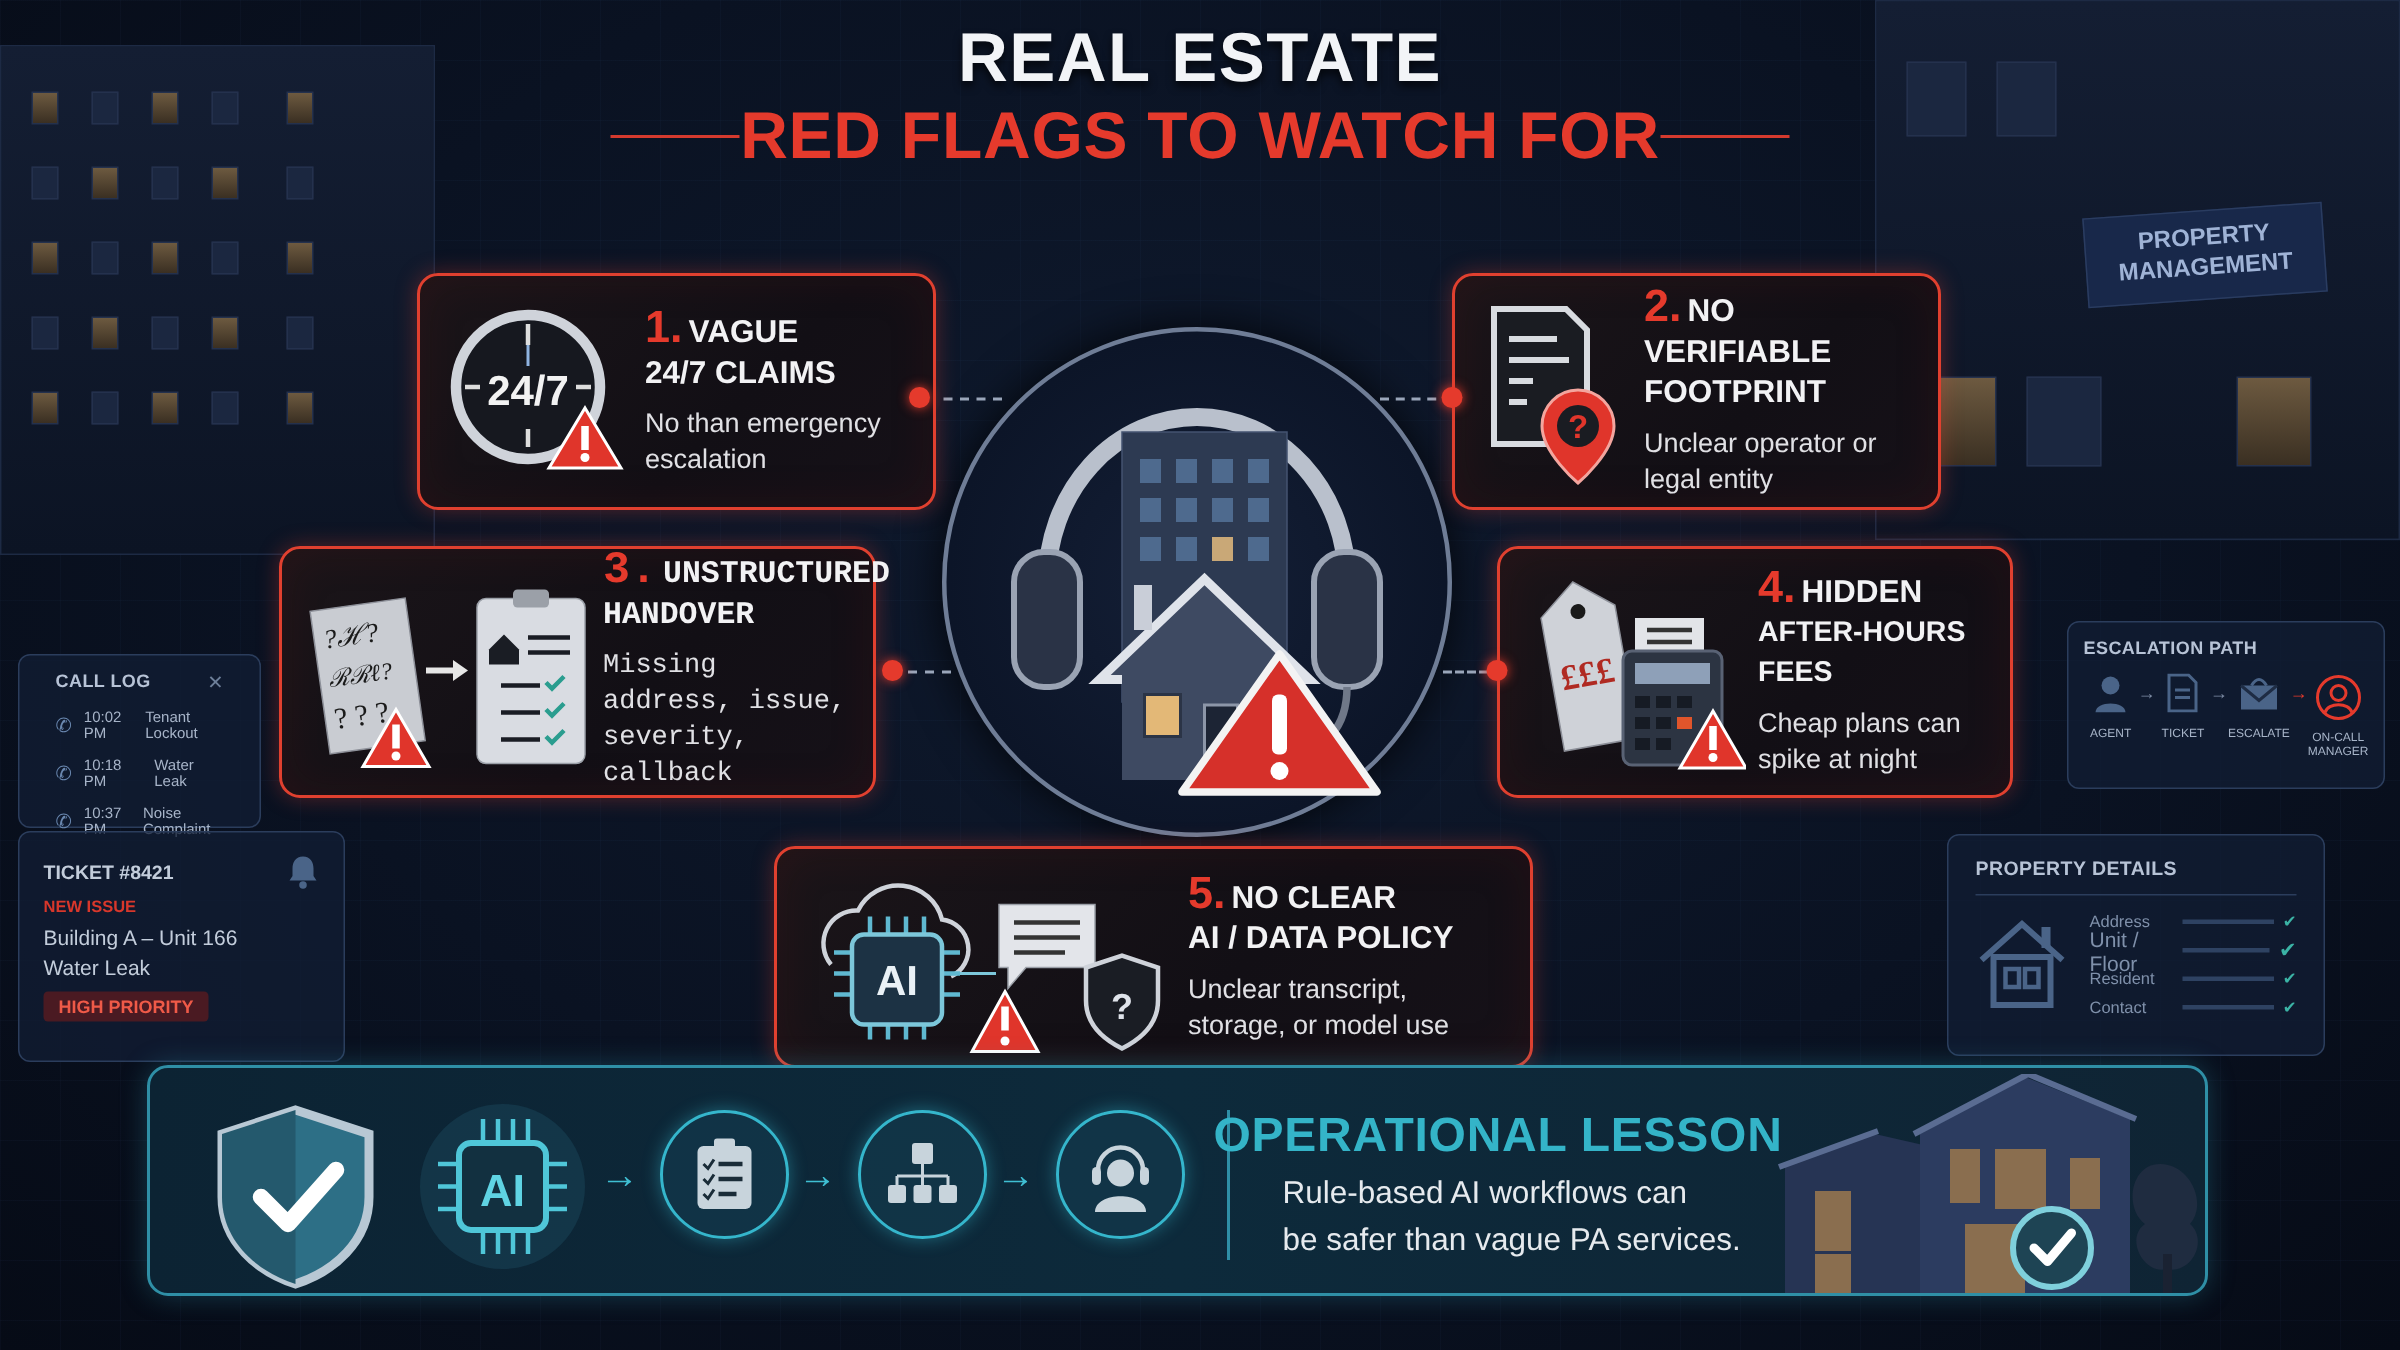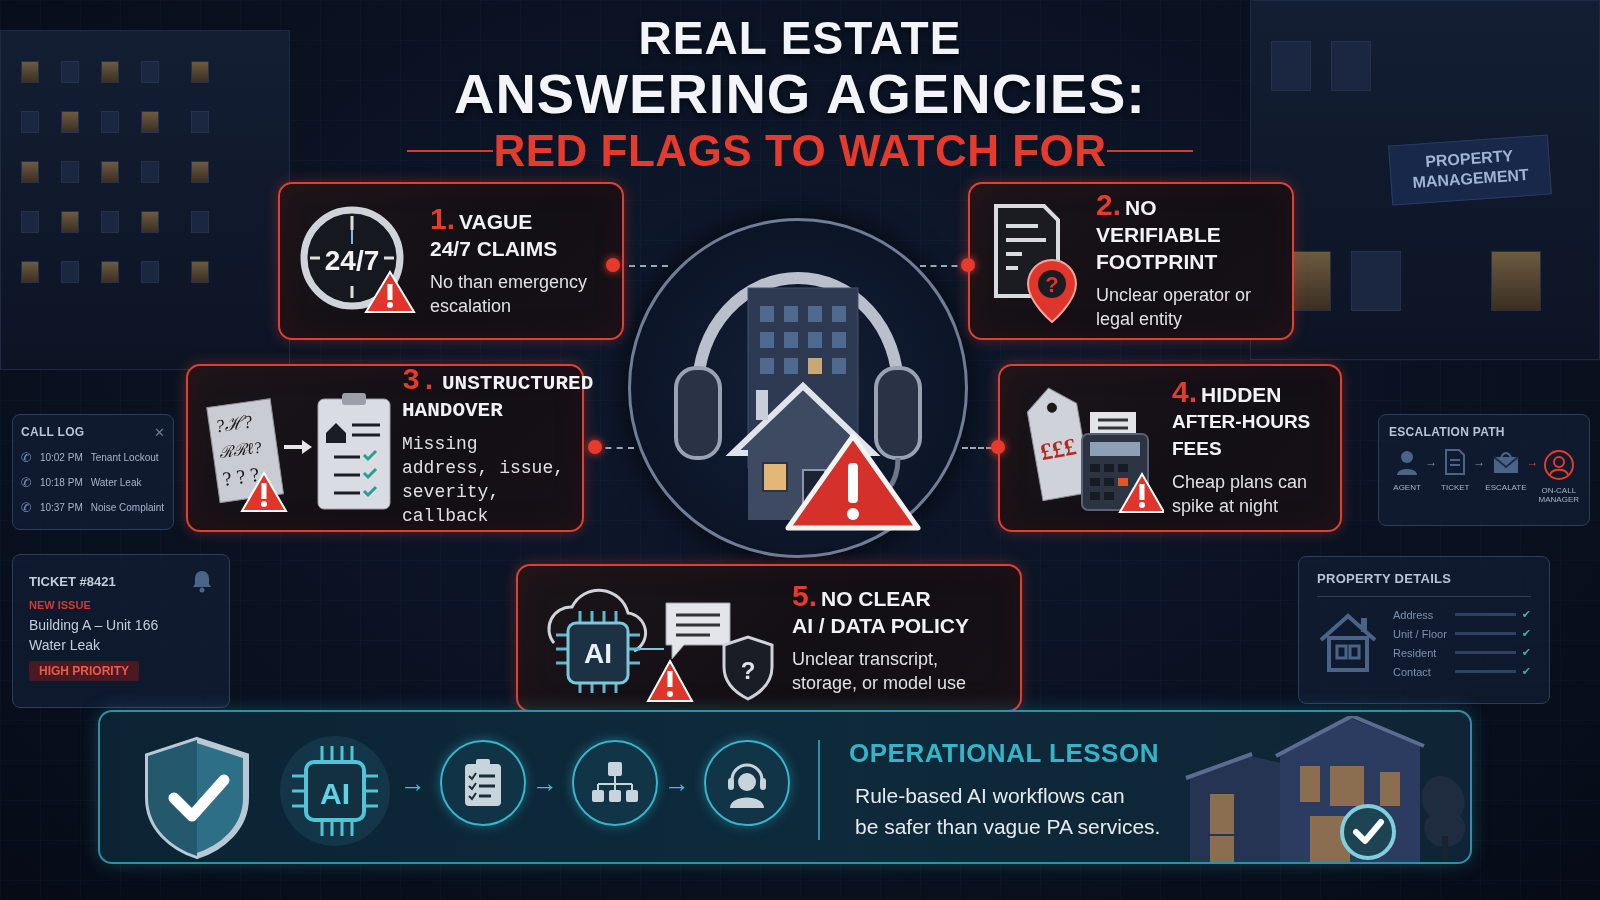--- a/index.html
+++ b/index.html
@@ -67,21 +67,21 @@
     background: linear-gradient(90deg, #0c2333 0%, #0d2a3b 50%, #0f2434 100%);
     box-shadow: 0 0 18px rgba(47,143,166,0.35);
   }
   .teal-circle {
     position: absolute; width: 86px; height: 86px; border-radius: 50%;
     border: 2px solid #35b6cc; background: rgba(20,60,80,0.6);
     box-shadow: 0 0 12px rgba(53,182,204,0.45);
     display: flex; align-items: center; justify-content: center;
   }
   .teal-arrow { position: absolute; color: #3fbfd3; font-size: 26px; font-weight: 700; }
-  .lesson-title { position: absolute; left: 849px; top: 738px; font-size: 26px; font-weight: 700; color: #34b4c8; letter-spacing: 0.5px; }
+  .lesson-title { position: absolute; left: 809px; top: 738px; font-size: 32px; font-weight: 700; color: #34b4c8; letter-spacing: 0.5px; }
   .lesson-text { position: absolute; left: 855px; top: 780px; font-size: 21px; line-height: 31px; color: #e6eaee; }
   .lesson-divider { position: absolute; left: 818px; top: 740px; width: 2px; height: 100px; background: #2f8fa6; }
 </style>
 </head>
 <body>
 
 <div class="grid-bg"></div>
 
 <div class="bg-building" style="left:0;top:30px;width:290px;height:340px;">
   <div class="win lit" style="left:20px;top:30px"></div>
@@ -118,21 +118,20 @@
     <div class="win" style="left:100px;top:250px;width:50px;height:60px"></div>
   <div class="win lit" style="left:240px;top:250px;width:50px;height:60px"></div>
 </div>
 <div style="position:absolute;left:1390px;top:140px;width:160px;height:60px;background:#18284a;border:1px solid #2a3c60;transform:rotate(-4deg);text-align:center;padding-top:8px;color:#9fb3d6;font-weight:700;font-size:16px;line-height:20px;">
   <div>PROPERTY</div>
   <div>MANAGEMENT</div>
 </div>
 
 <div class="title-wrap">
   <div class="title-1">REAL ESTATE</div>
-  <div class="title-2">ANSWERING AGENCIES:</div>
   <div class="title-3-row">
     <div class="title-rule"></div>
     <div class="title-3">RED FLAGS TO WATCH FOR</div>
     <div class="title-rule"></div>
   </div>
 </div>
 
 <div class="center-ring">
   <svg width="340" height="340" viewBox="0 0 340 340" style="position:absolute;left:-3px;top:-3px;">
 
@@ -330,21 +329,21 @@
         <circle cx="136" cy="121" r="3" fill="#fff"></circle>
     </svg>
   </div>
   <div class="txt" style="margin-left:8px;">
     <div class="card-title"><span class="card-num">5.</span><span>NO CLEAR</span></div>
     <div class="card-title">AI / DATA POLICY</div>
     <div class="card-desc" style="width:200px;">Unclear transcript, storage, or model use</div>
   </div>
 </div>
 
-<div class="panel" style="left:12px;top:414px;width:162px;height:116px;padding:10px 8px;">
+<div class="panel" style="left:12px;top:436px;width:162px;height:116px;padding:10px 24px;">
   <div style="display:flex;justify-content:space-between;">
     <div class="panel-title">CALL LOG</div>
     <div style="color:#6d7f99;font-size:13px;">✕</div>
   </div>
   <div class="log-row">
       <span class="phone">✆</span>
       <span>10:02 PM</span>
       <span>Tenant Lockout</span>
     </div>
   <div class="log-row">
@@ -423,21 +422,21 @@
         <rect x="20" y="34" width="9" height="12" fill="none" stroke="#4a6488" stroke-width="3"></rect>
         <rect x="33" y="34" width="9" height="12" fill="none" stroke="#4a6488" stroke-width="3"></rect>
         <rect x="44" y="6" width="6" height="14" fill="#4a6488"></rect>
       </svg>
     <div style="margin-left:14px;flex:1;">
       <div style="display:flex;align-items:center;gap:6px;font-size:11px;color:#7f90aa;height:19px;">
           <span style="width:56px;">Address</span>
           <span style="flex:1;height:3px;background:#2e4262;"></span>
           <span style="color:#3bb3a5;">✔</span>
         </div>
-      <div style="display:flex;align-items:center;gap:6px;font-size:11px;color:#7f90aa;height:19px;">
+      <div style="display:flex;align-items:center;gap:6px;font-size:14px;color:#7f90aa;height:19px;">
           <span style="width:56px;">Unit / Floor</span>
           <span style="flex:1;height:3px;background:#2e4262;"></span>
           <span style="color:#3bb3a5;">✔</span>
         </div>
       <div style="display:flex;align-items:center;gap:6px;font-size:11px;color:#7f90aa;height:19px;">
           <span style="width:56px;">Resident</span>
           <span style="flex:1;height:3px;background:#2e4262;"></span>
           <span style="color:#3bb3a5;">✔</span>
         </div>
       <div style="display:flex;align-items:center;gap:6px;font-size:11px;color:#7f90aa;height:19px;">

